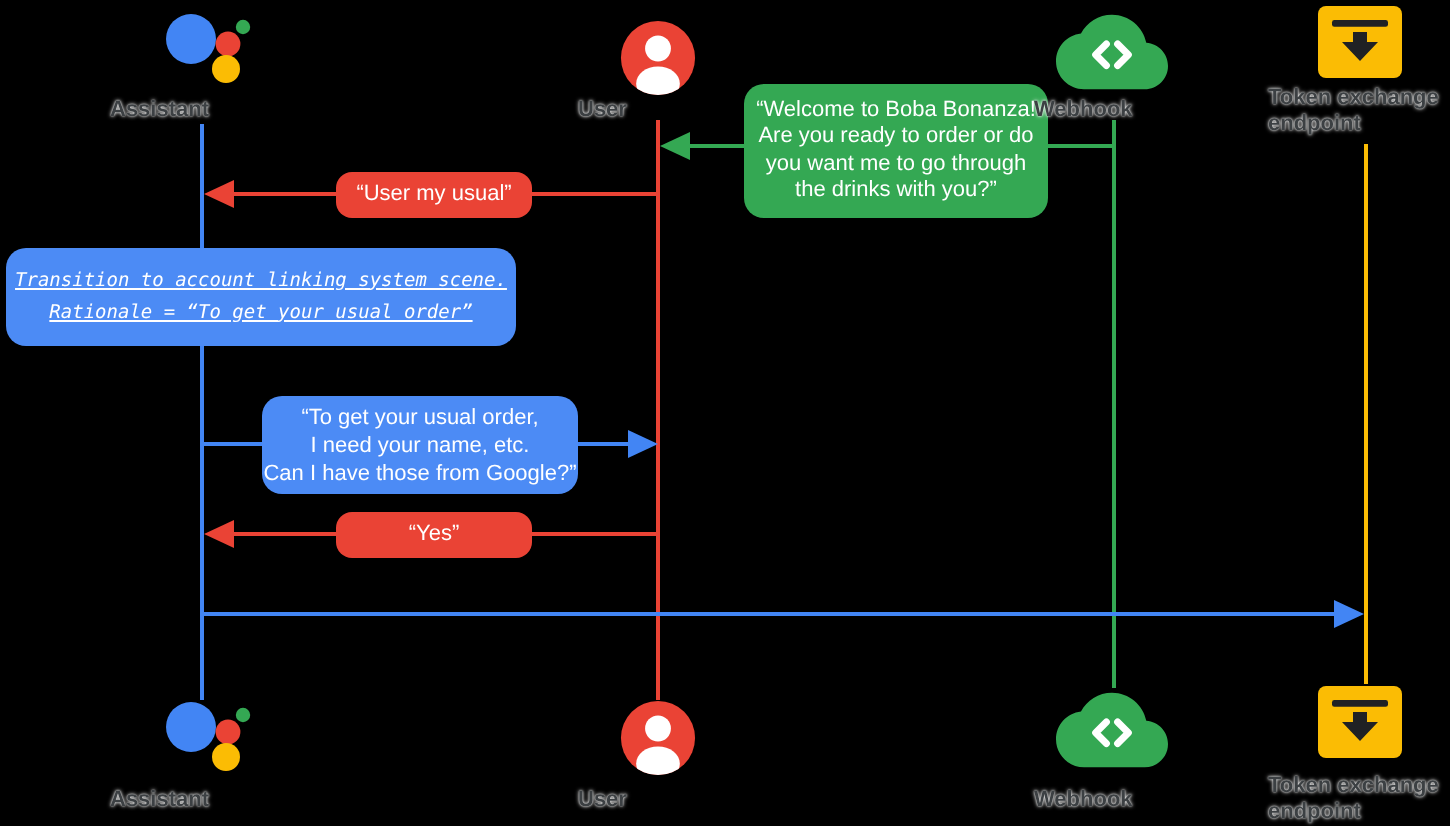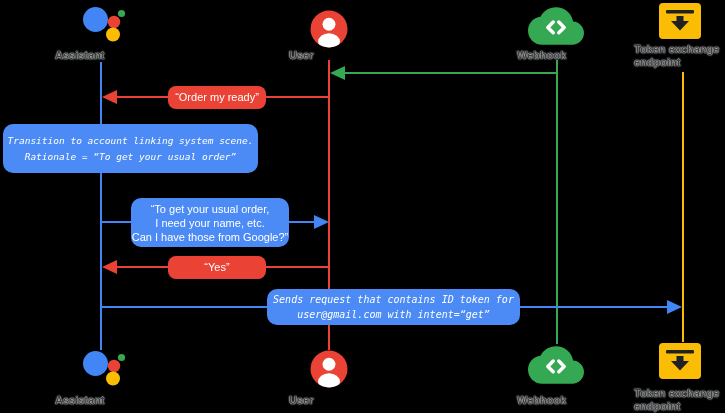--- a/index.html
+++ b/index.html
@@ -26,21 +26,21 @@
 
   .bubble {
     position:absolute; border-radius:10px; color:#FFFFFF;
     display:flex; align-items:center; justify-content:center;
     text-align:center; white-space:pre-line; box-sizing:border-box;
   }
   .b-green { background:#34A853; }
   .b-red   { background:#EA4335; }
   .b-blue  { background:#4C8BF5; }
   .speech  { font-size:11px; line-height:13.5px; }
-  .mono    { font-family:"DejaVu Sans Mono", monospace; font-style:italic; }
+  .mono    { font-family:"DejaVu Sans Mono", monospace; font-style:italic;text-decoration:underline; }
 
   .bb-welcome    { left:372px; top:42px;  width:152px; height:67px; }
   .bb-order      { left:168px; top:86px;  width:98px;  height:23px; border-radius:8px; }
   .bb-transition { left:3px;   top:124px; width:255px; height:49px; font-size:9.5px; line-height:16px; }
   .bb-ask        { left:131px; top:198px; width:158px; height:49px; line-height:14px; }
   .bb-yes        { left:168px; top:256px; width:98px;  height:23px; border-radius:8px; }
   .bb-sends      { left:267px; top:289px; width:253px; height:36px; font-size:10px; line-height:15px; }
 
   .actor-label {
     position:absolute; font-size:11px; font-weight:bold; color:#3C4043;
@@ -67,29 +67,31 @@
 
   <div class="hline hl-blue" style="left:101px; top:221px; width:216px;"></div>
   <div class="ah ah-right-blue" style="left:314px; top:215px;"></div>
 
   <div class="hline hl-red" style="left:114px; top:266px; width:215px;"></div>
   <div class="ah ah-left-red" style="left:102px; top:260px;"></div>
 
   <div class="hline hl-blue" style="left:101px; top:306px; width:568px;"></div>
   <div class="ah ah-right-blue" style="left:667px; top:300px;"></div>
 
-  <div class="bubble b-red speech bb-order">“Order my ready”</div>
+  <div class="bubble b-green speech bb-welcome">“Welcome to Boba Bonanza!
+Are you ready to order or do
+you want me to go through
+the drinks with you?”</div>
+  <div class="bubble b-red speech bb-order">“User my usual”</div>
   <div class="bubble b-blue mono bb-transition">Transition to account linking system scene.
 Rationale = “To get your usual order”</div>
   <div class="bubble b-red speech bb-yes">“Yes”</div>
   <div class="bubble b-blue speech bb-ask">“To get your usual order,
 I need your name, etc.
 Can I have those from Google?”</div>
-  <div class="bubble b-blue mono bb-sends">Sends request that contains ID token for
-user@gmail.com with intent=“get”</div>
 
   <svg class="icon" style="left:76px; top:5px;" width="50" height="40" viewBox="0 0 50 40">
     <circle cx="19.5" cy="14.5" r="12.5" fill="#4285F4"></circle>
     <circle cx="38" cy="17" r="6.2" fill="#EA4335"></circle>
     <circle cx="45.5" cy="8.5" r="3.6" fill="#34A853"></circle>
     <circle cx="37" cy="29.5" r="7" fill="#FBBC04"></circle>
   </svg>
   <div class="actor-label" style="left:55px; top:49px; width:90px;">Assistant</div>
 
   <svg class="icon" style="left:310px; top:10px;" width="38" height="38" viewBox="0 0 40 40">

